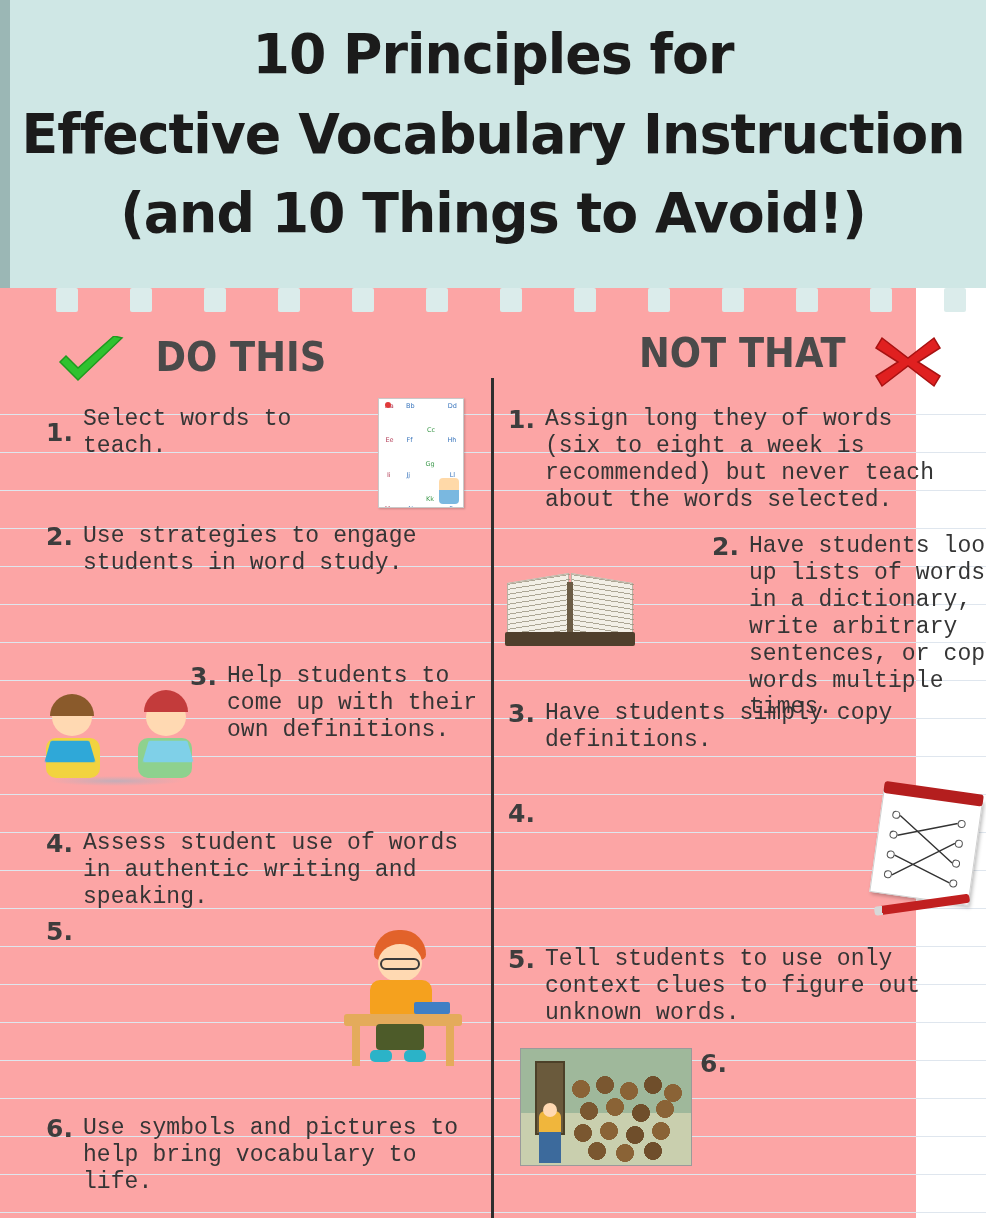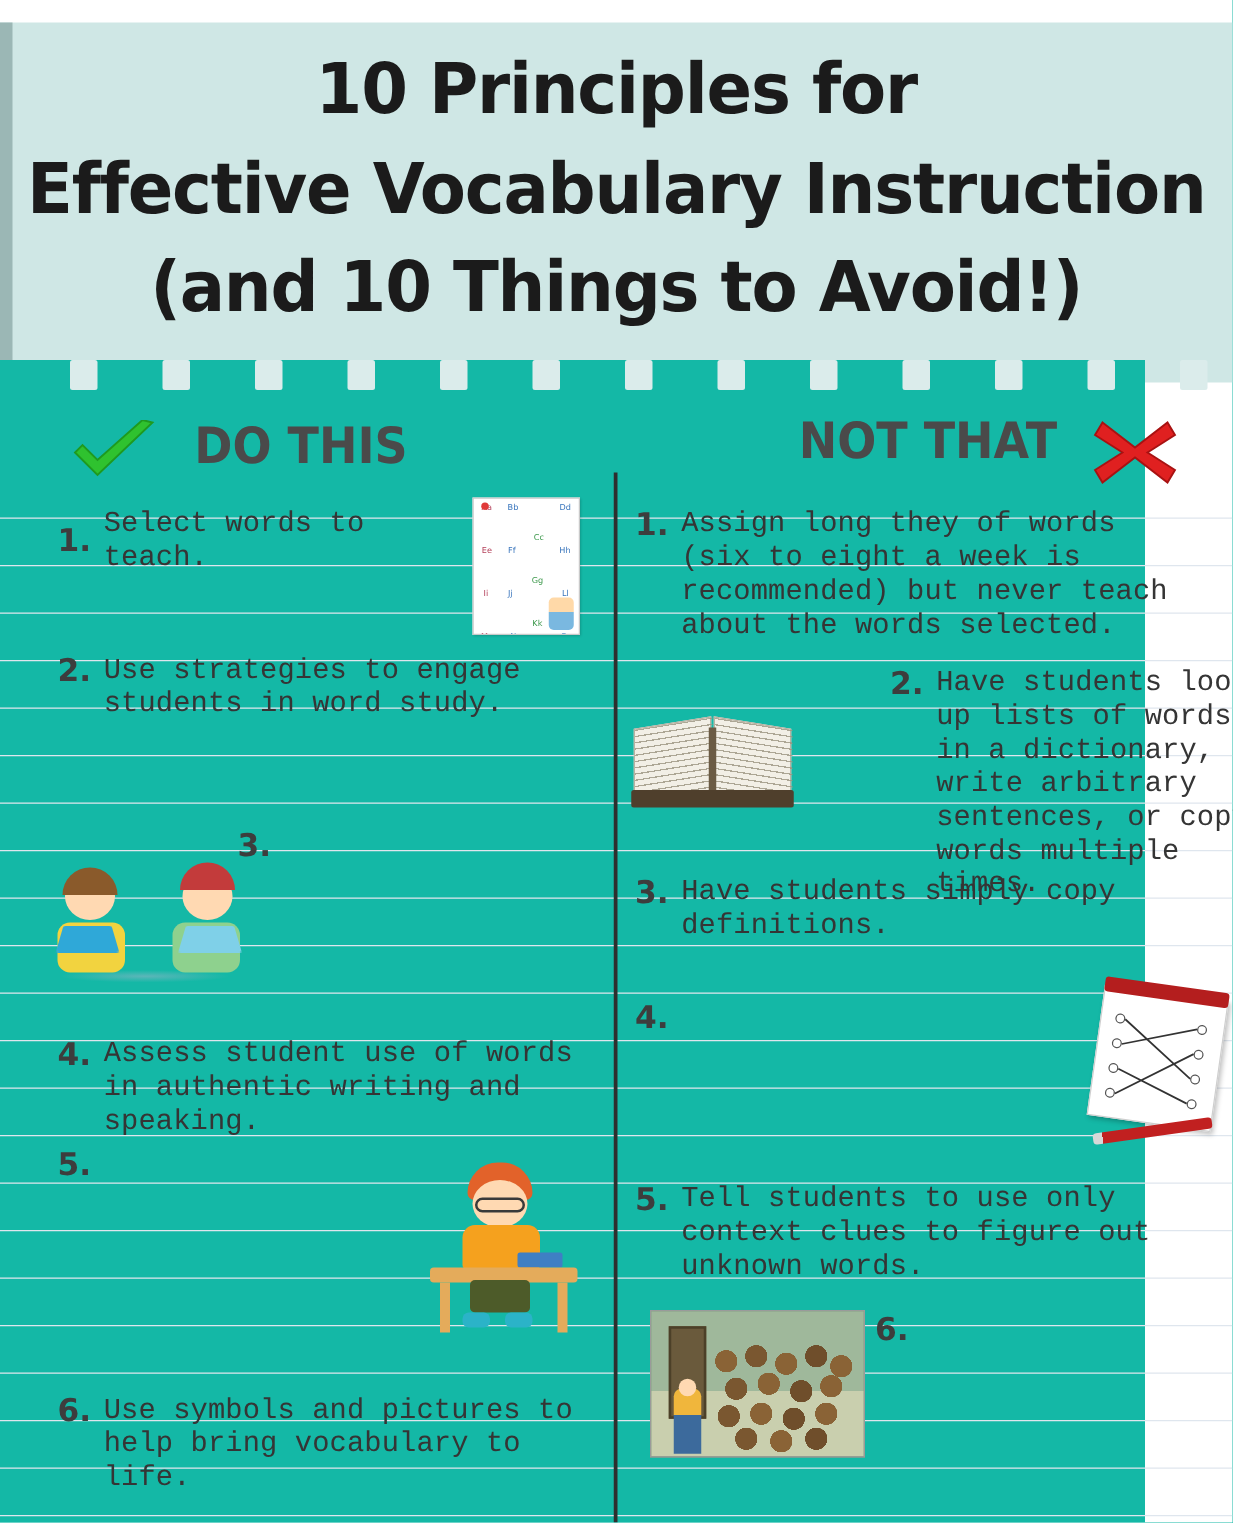--- a/index.html
+++ b/index.html
@@ -13,21 +13,20 @@
     position: relative;
   }
 
   
   .header {
     position: absolute;
     left: 0; top: 0;
     width: 986px;
     height: 288px;
     background: #cfe7e5;
-    margin-top: 18px;
   }
   .header-edge-left {
     position: absolute;
     left: 0; top: 0;
     width: 10px; height: 288px;
     background: #9bb7b5;
   }
   .header-title {
     position: absolute;
     left: 0; top: 14px;
@@ -44,21 +43,21 @@
   .header-title .l1 { display: block; }
   .header-title .l2 { display: block; }
   .header-title .l3 { display: block; }
 
   
   .sheet {
     position: absolute;
     left: 0; top: 288px;
     width: 916px;
     height: 930px;
-    background: #14b8a6;
+    background: #fca5a5;
   }
   
   .tabs {
     position: absolute;
     left: 0; top: 0;
     width: 986px; height: 26px;
   }
   .tab {
     position: absolute;
     top: 0;
@@ -424,20 +423,21 @@
     <span class="txt">Select words to teach.</span>
   </div>
 
   <div class="item" id="l2">
     <span class="num">2.</span>
     <span class="txt">Use strategies to engage students in word study.</span>
   </div>
 
   <div class="item" id="l3">
     <span class="num">3.</span>
+    <span class="txt">Help students to come up with their own definitions.</span>
   </div>
 
   <div class="item" id="l4">
     <span class="num">4.</span>
     <span class="txt">Assess student use of words in authentic writing and speaking.</span>
   </div>
 
   <div class="item" id="l5">
     <span class="num" style="align-self:center">5.</span>
   </div>

